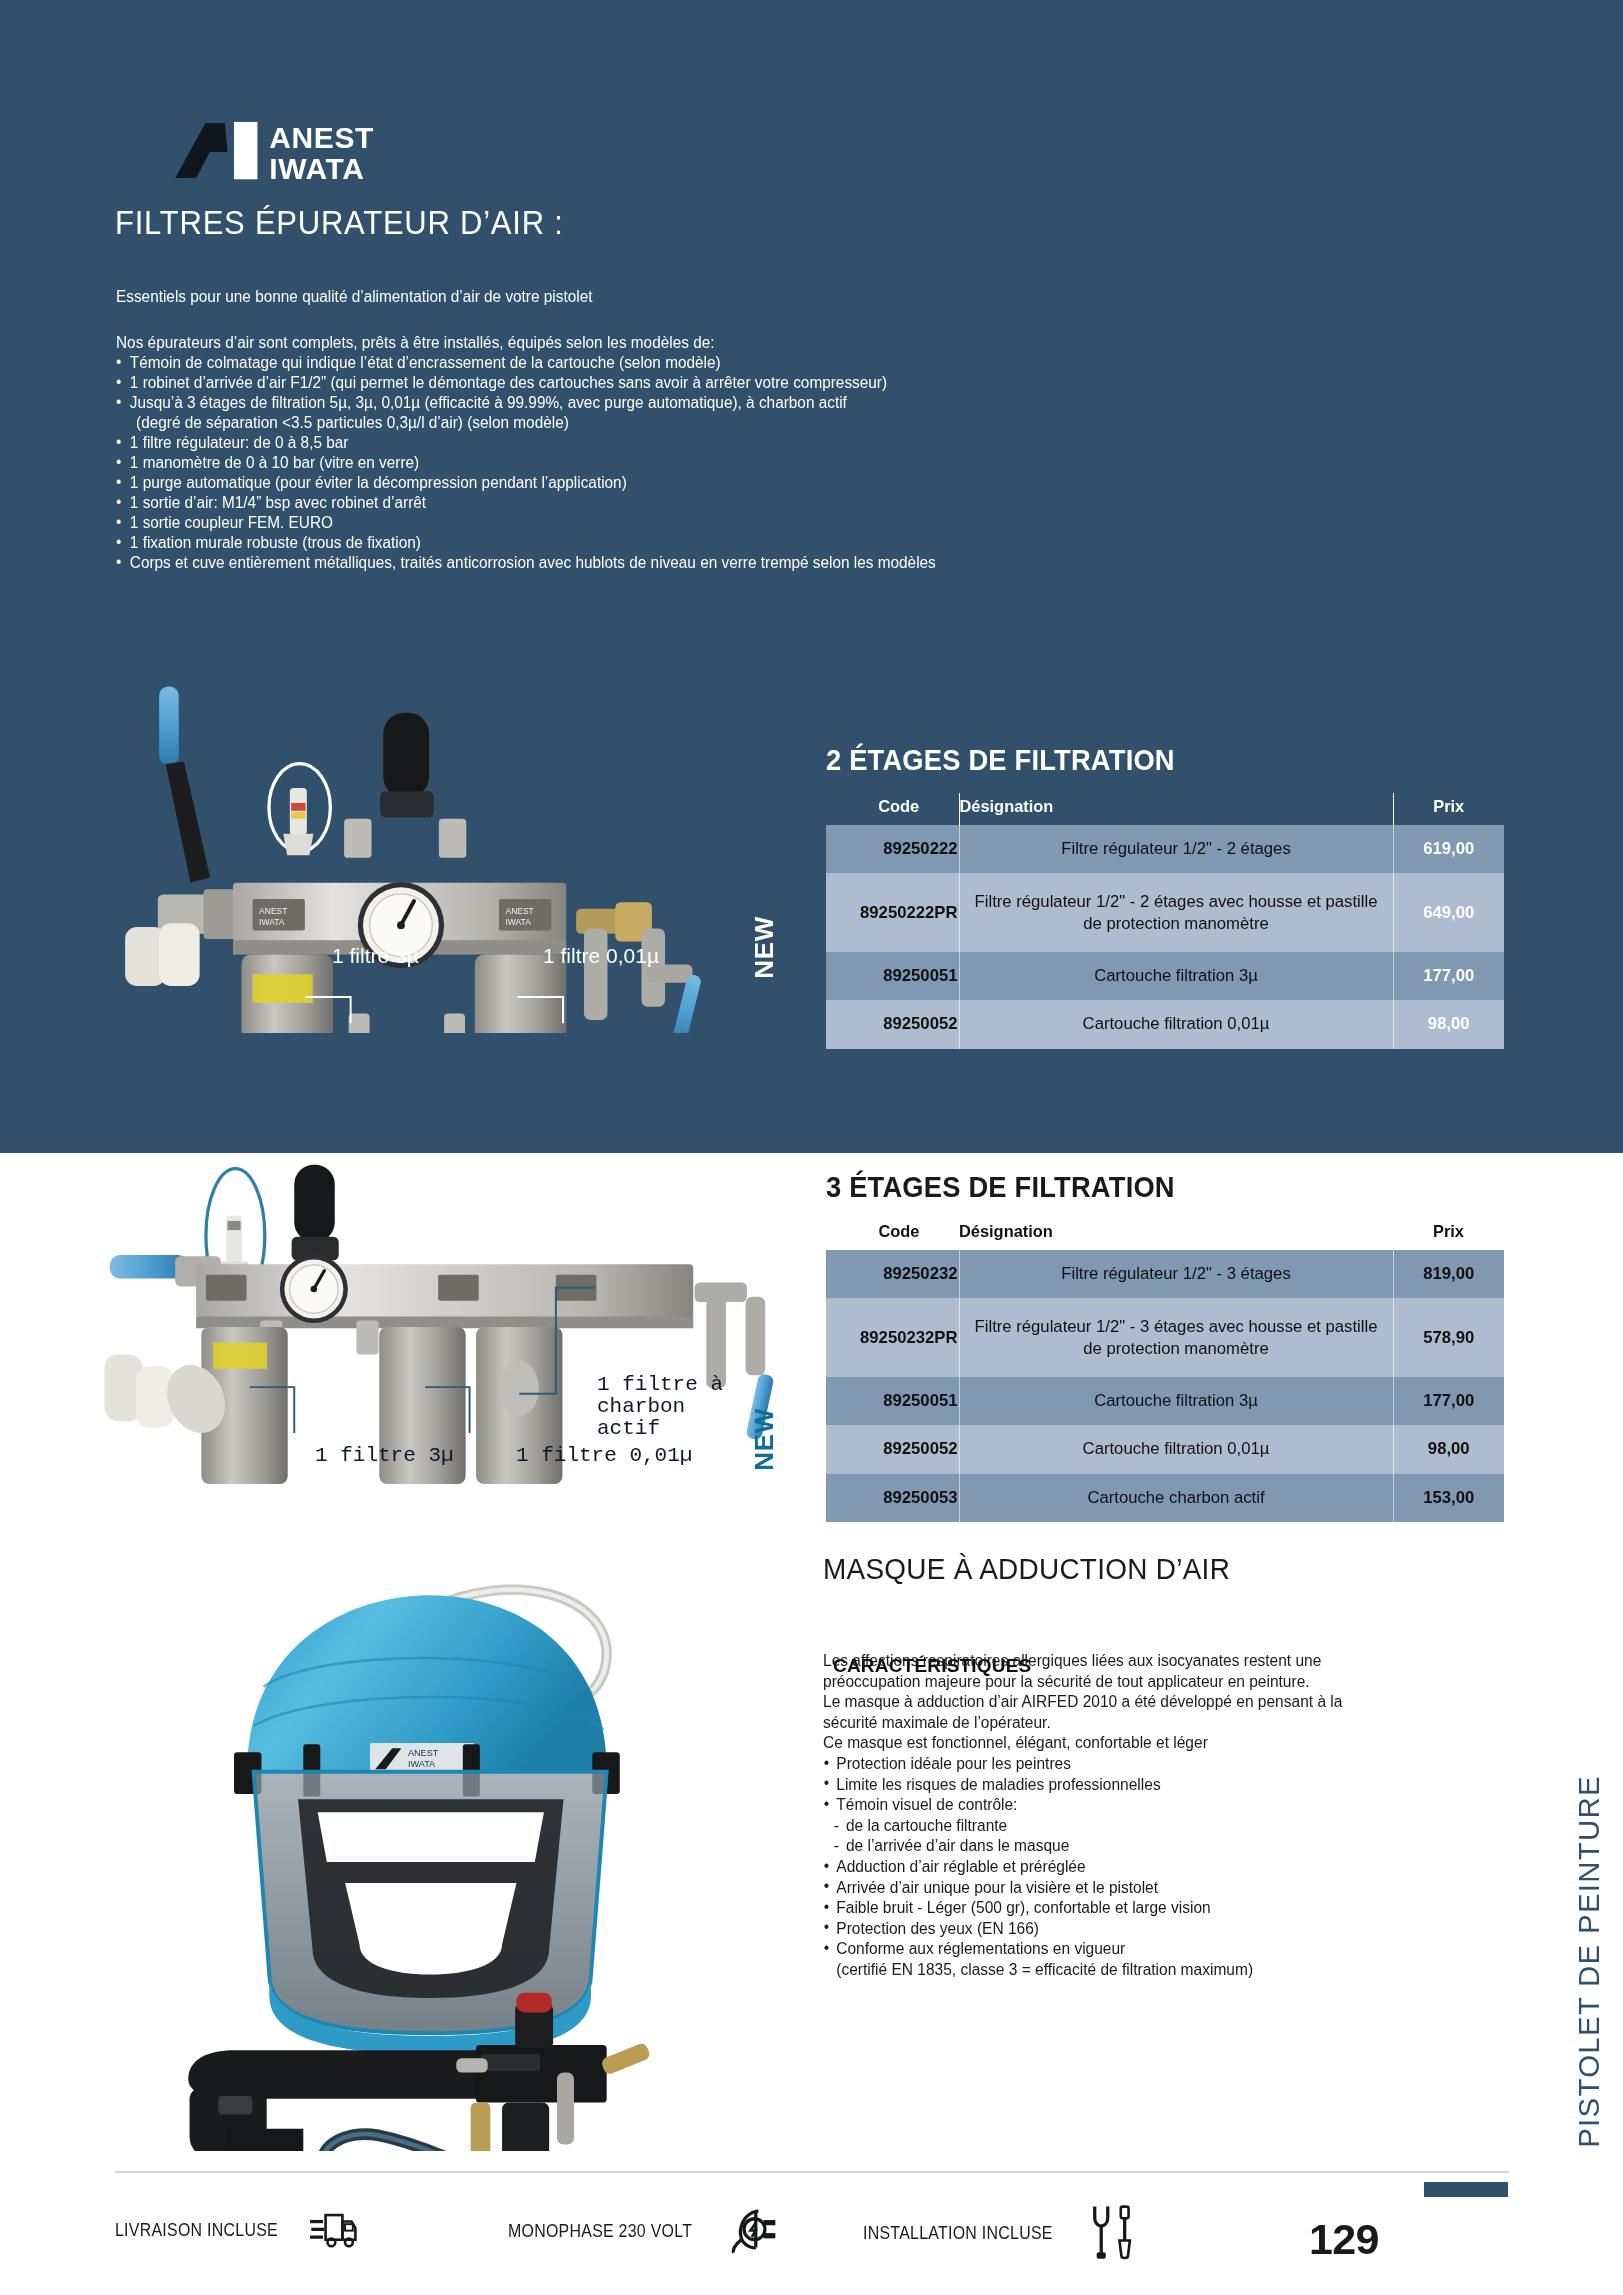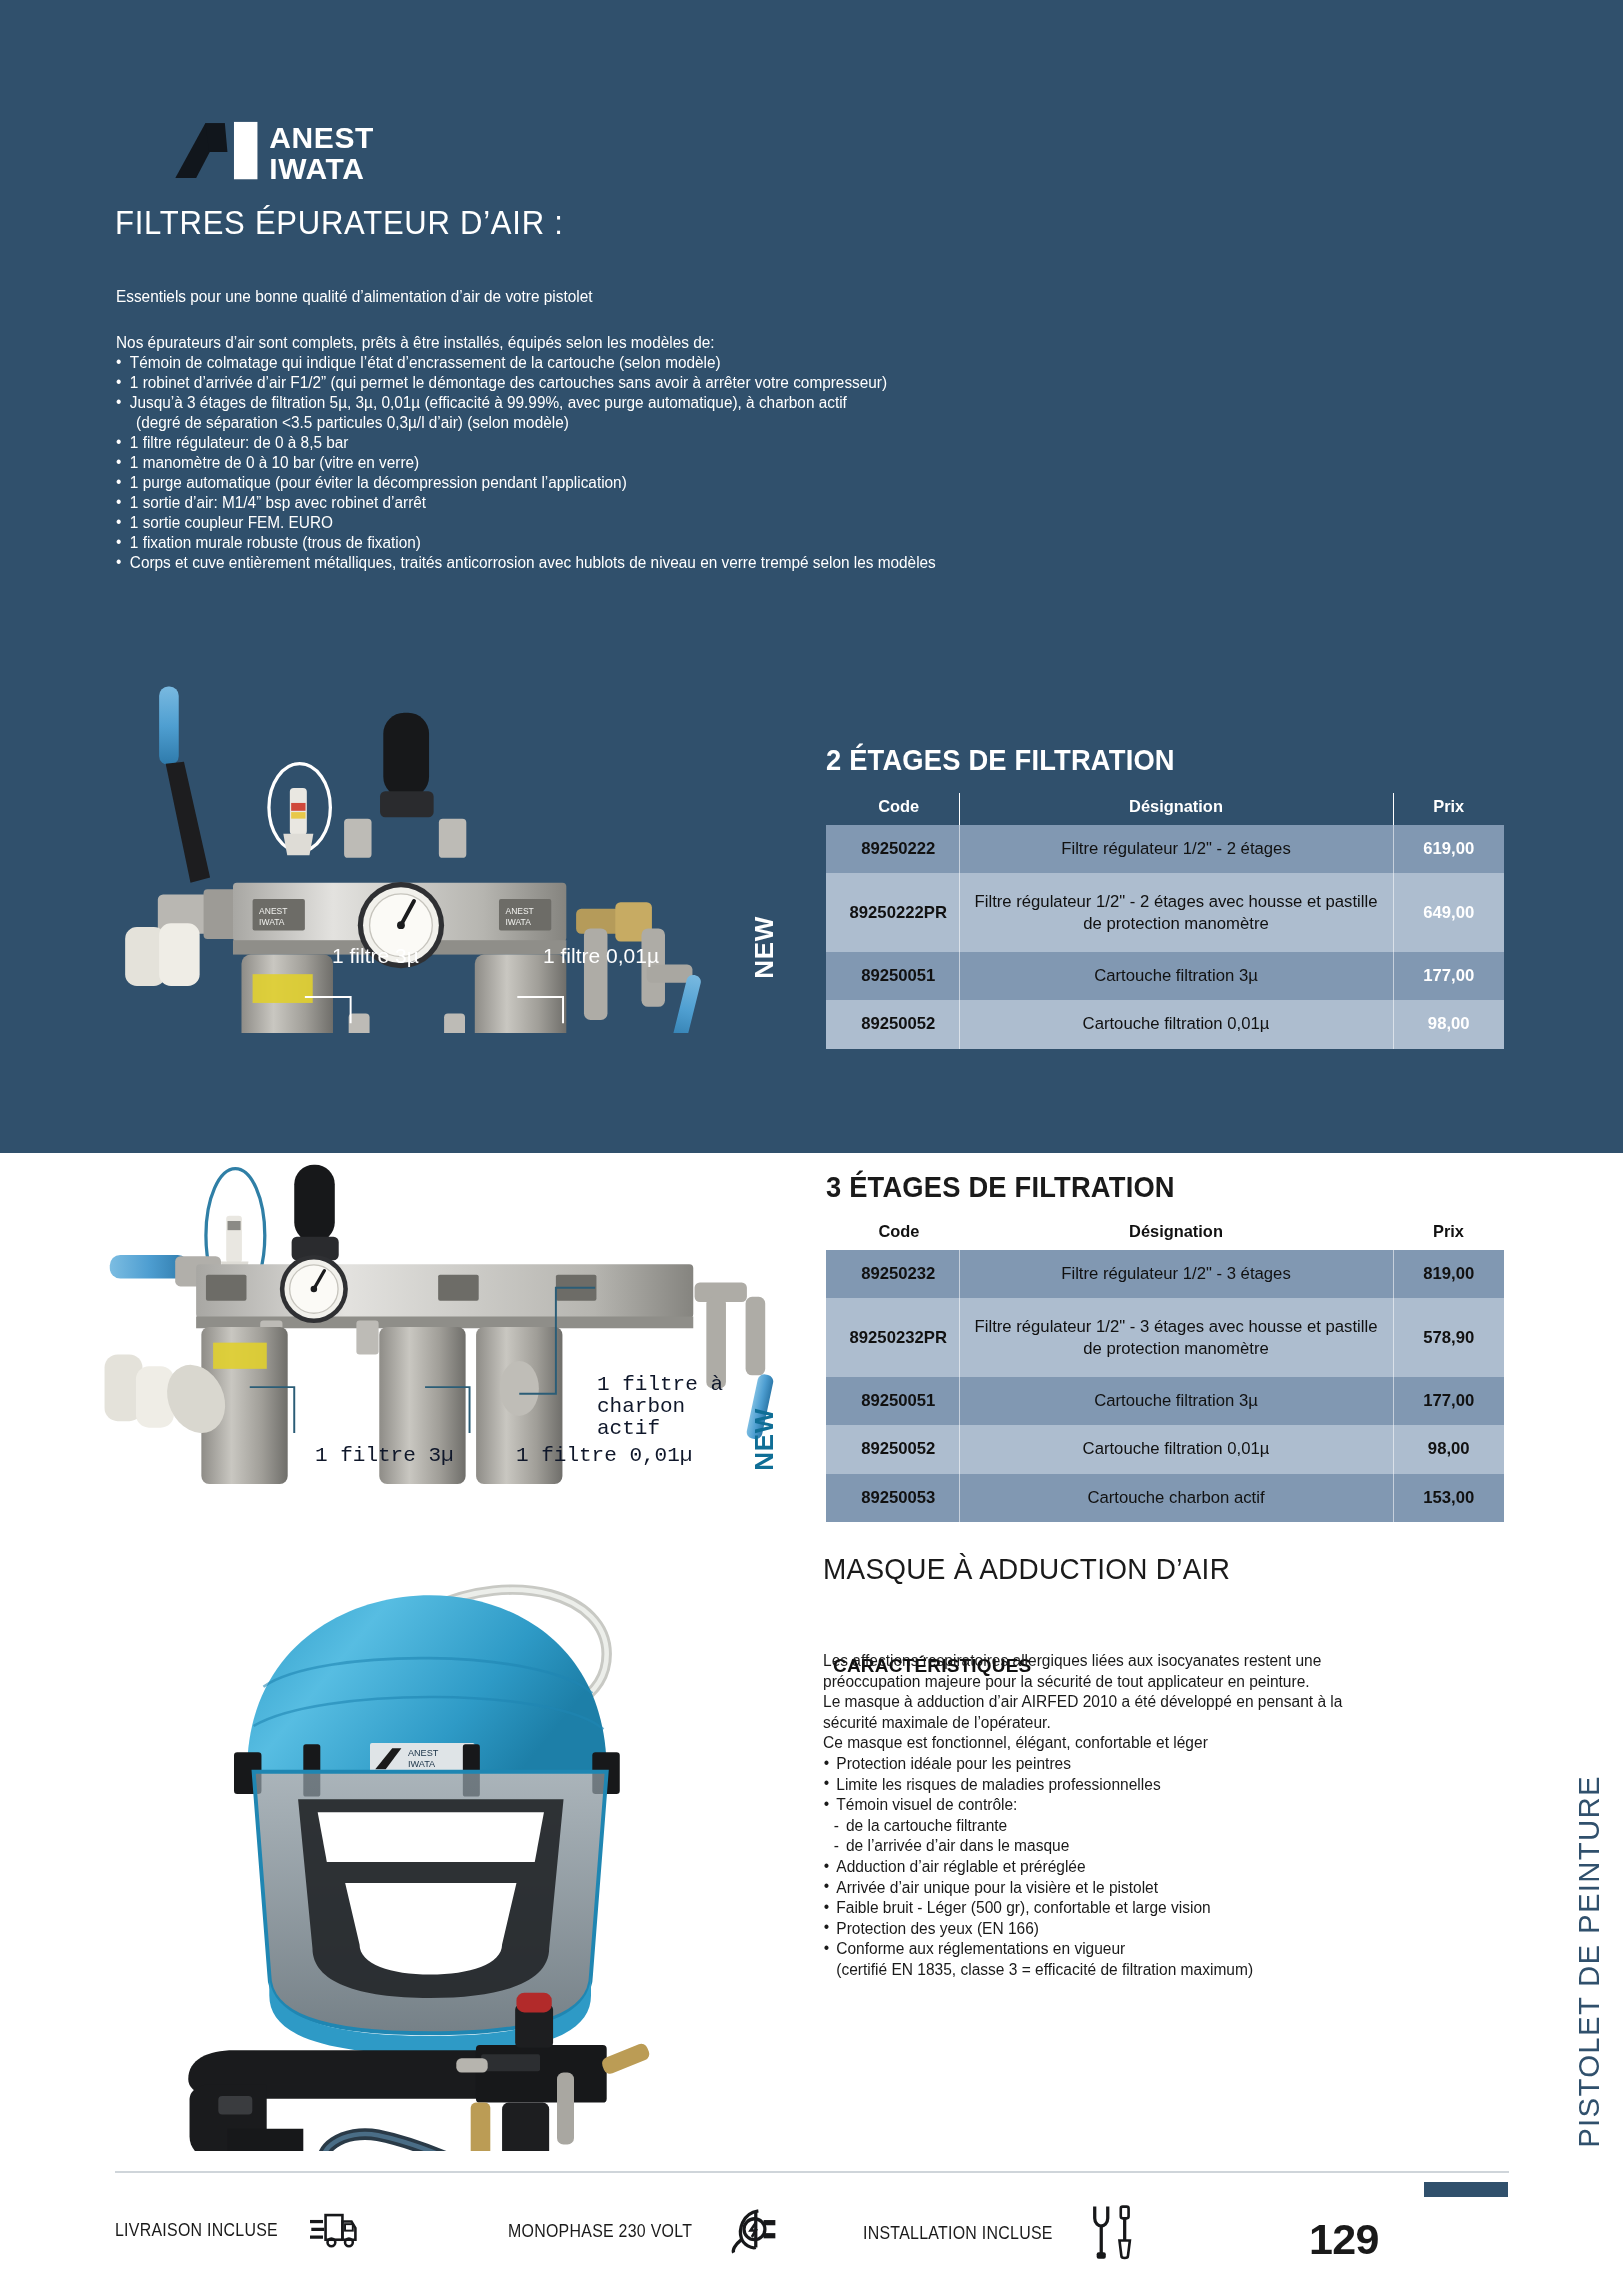--- a/index.html
+++ b/index.html
@@ -72,30 +72,30 @@
   .ptable col.c-prix{width:111px;}
   .ptable th{
     font-size:16.4px;font-weight:bold;padding:3.9px 0 9.2px 0;
     background:transparent;
   }
   .ptable.light th{color:#ffffff;}
   .ptable.dark th{color:#111111;}
   .ptable.light th.h-code,
   .ptable.light th.h-des{border-right:1.3px solid #ffffff;}
   .ptable th.h-code{text-align:center;padding-left:13px;}
-  .ptable th.h-des{text-align:center;}
+  .ptable th.h-des{text-align:left;}
   .ptable th.h-prix{text-align:center;}
   .ptable td{
     font-size:16.7px;height:38px;color:#111111;
     border-right:1.3px solid rgba(255,255,255,.55);
   }
   .ptable td:last-child{border-right:none;}
   .ptable tr.odd td{background:#8198b2;}
   .ptable tr.even td{background:#adbdcf;}
-  .ptable td.code{font-weight:bold;padding-left:13px;text-align:center;}
+  .ptable td.code{font-weight:bold;padding-left:13px;text-align:right;}
   .ptable td.des{text-align:center;line-height:22px;padding:5.2px 9.2px;}
   .ptable td.prix{font-weight:bold;text-align:center;color:#ffffff;}
   .ptable.dark td.prix{color:#111111;}
   .ptable tr.tall td{height:68px;}
 
   
   .mask-title{
     position:absolute;font-size:29.4px;color:#1a1a1a;letter-spacing:0.3px;
     transform:scaleX(.95);transform-origin:left center;white-space:nowrap;
   }

